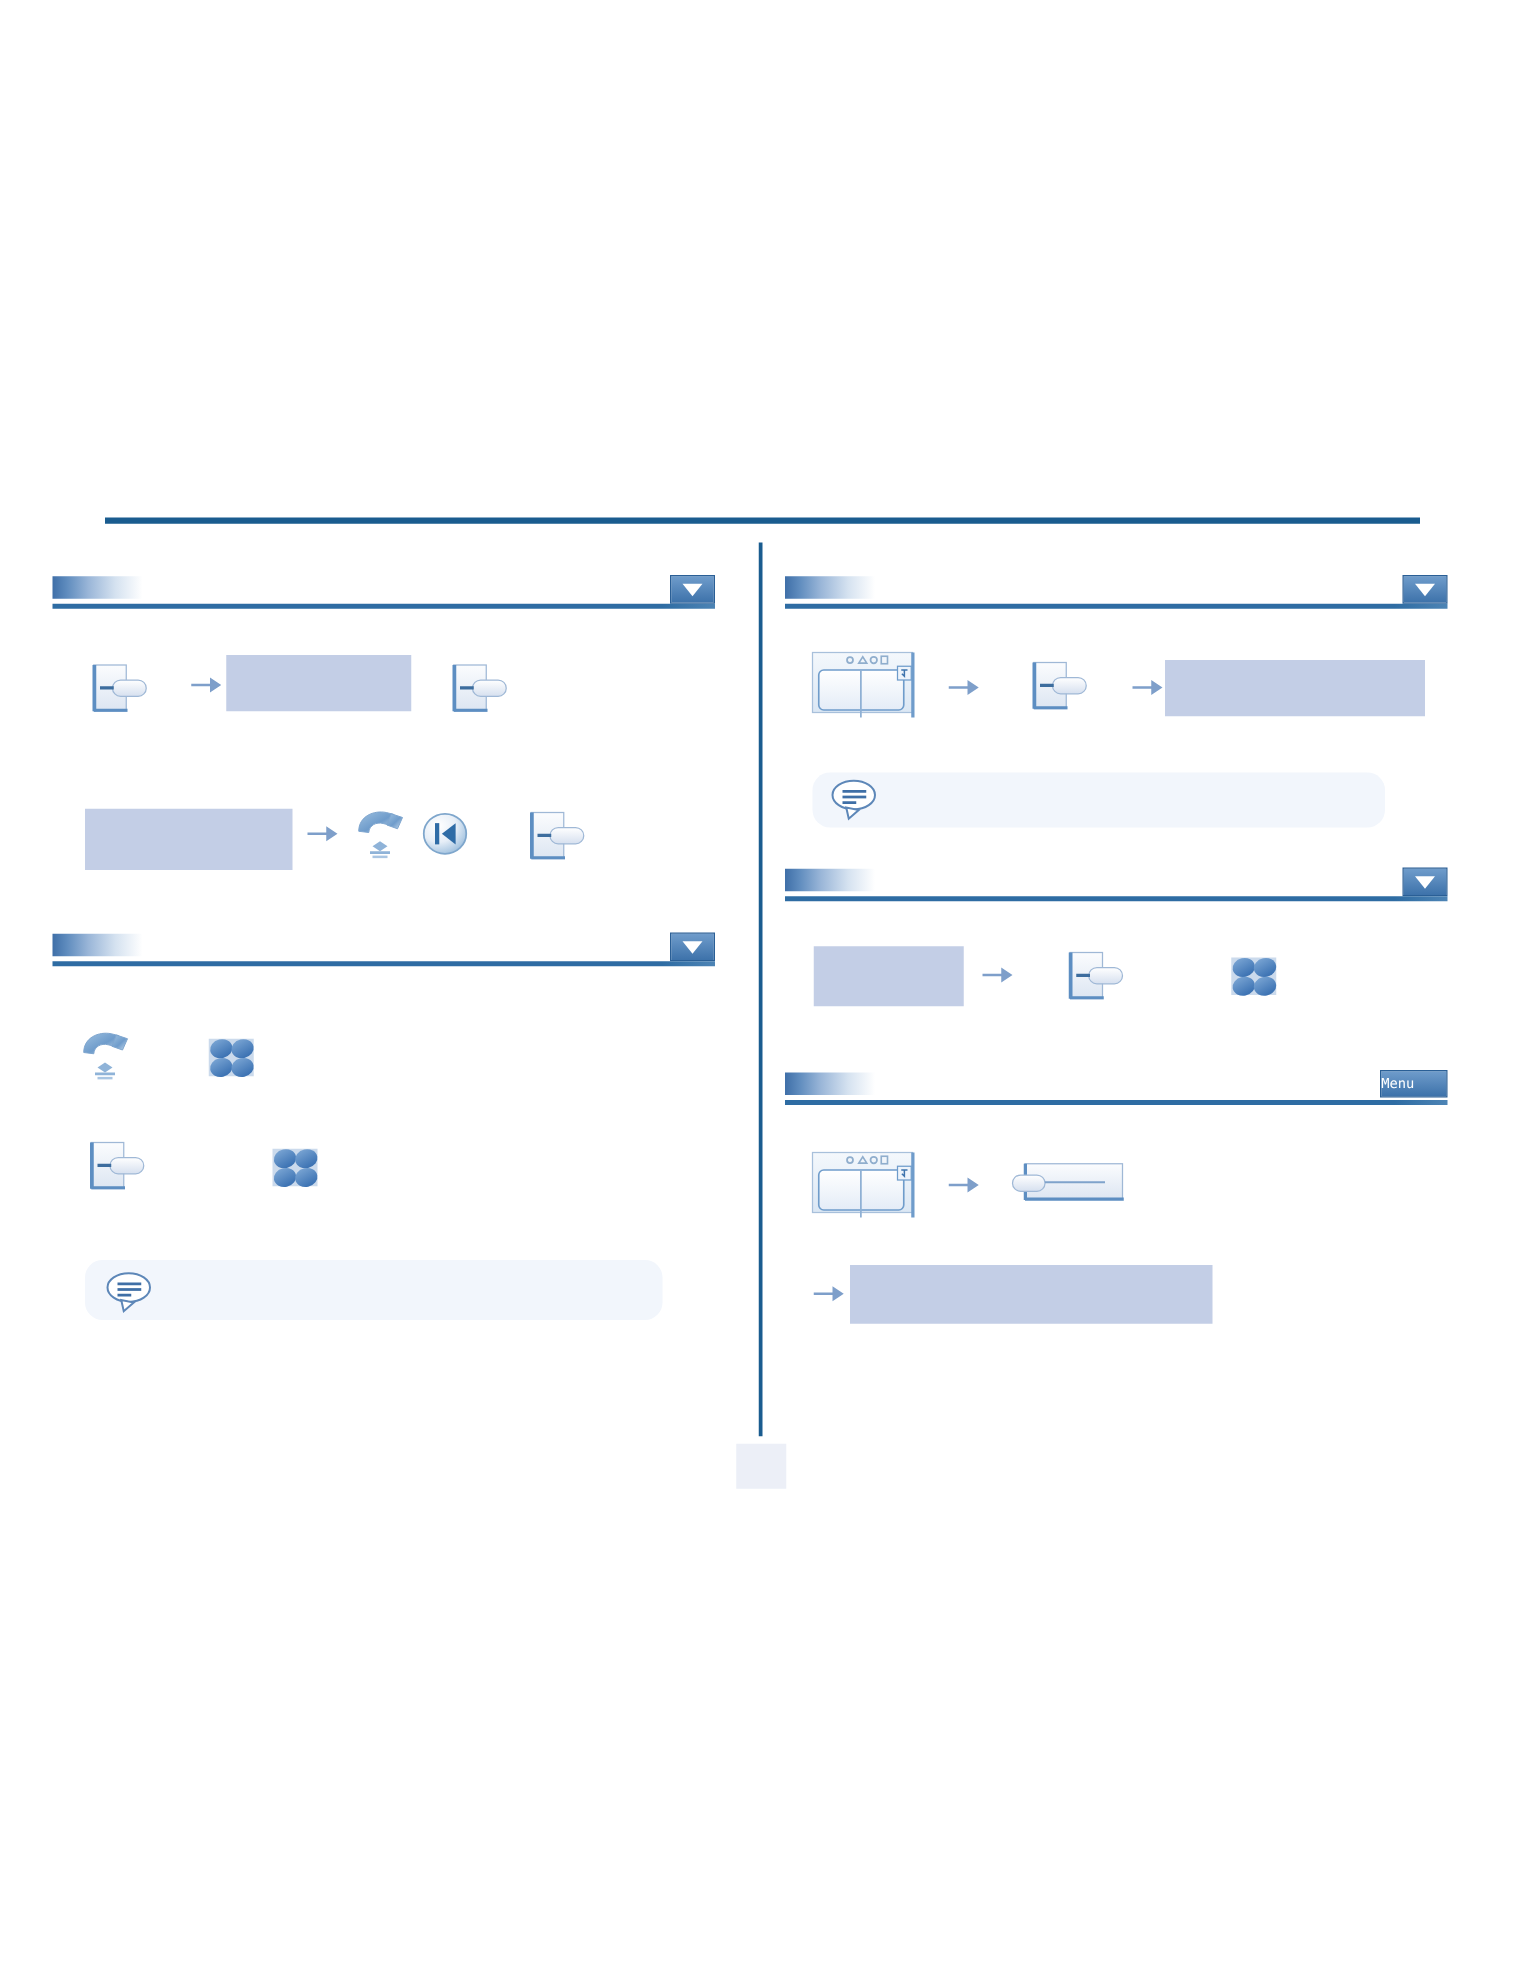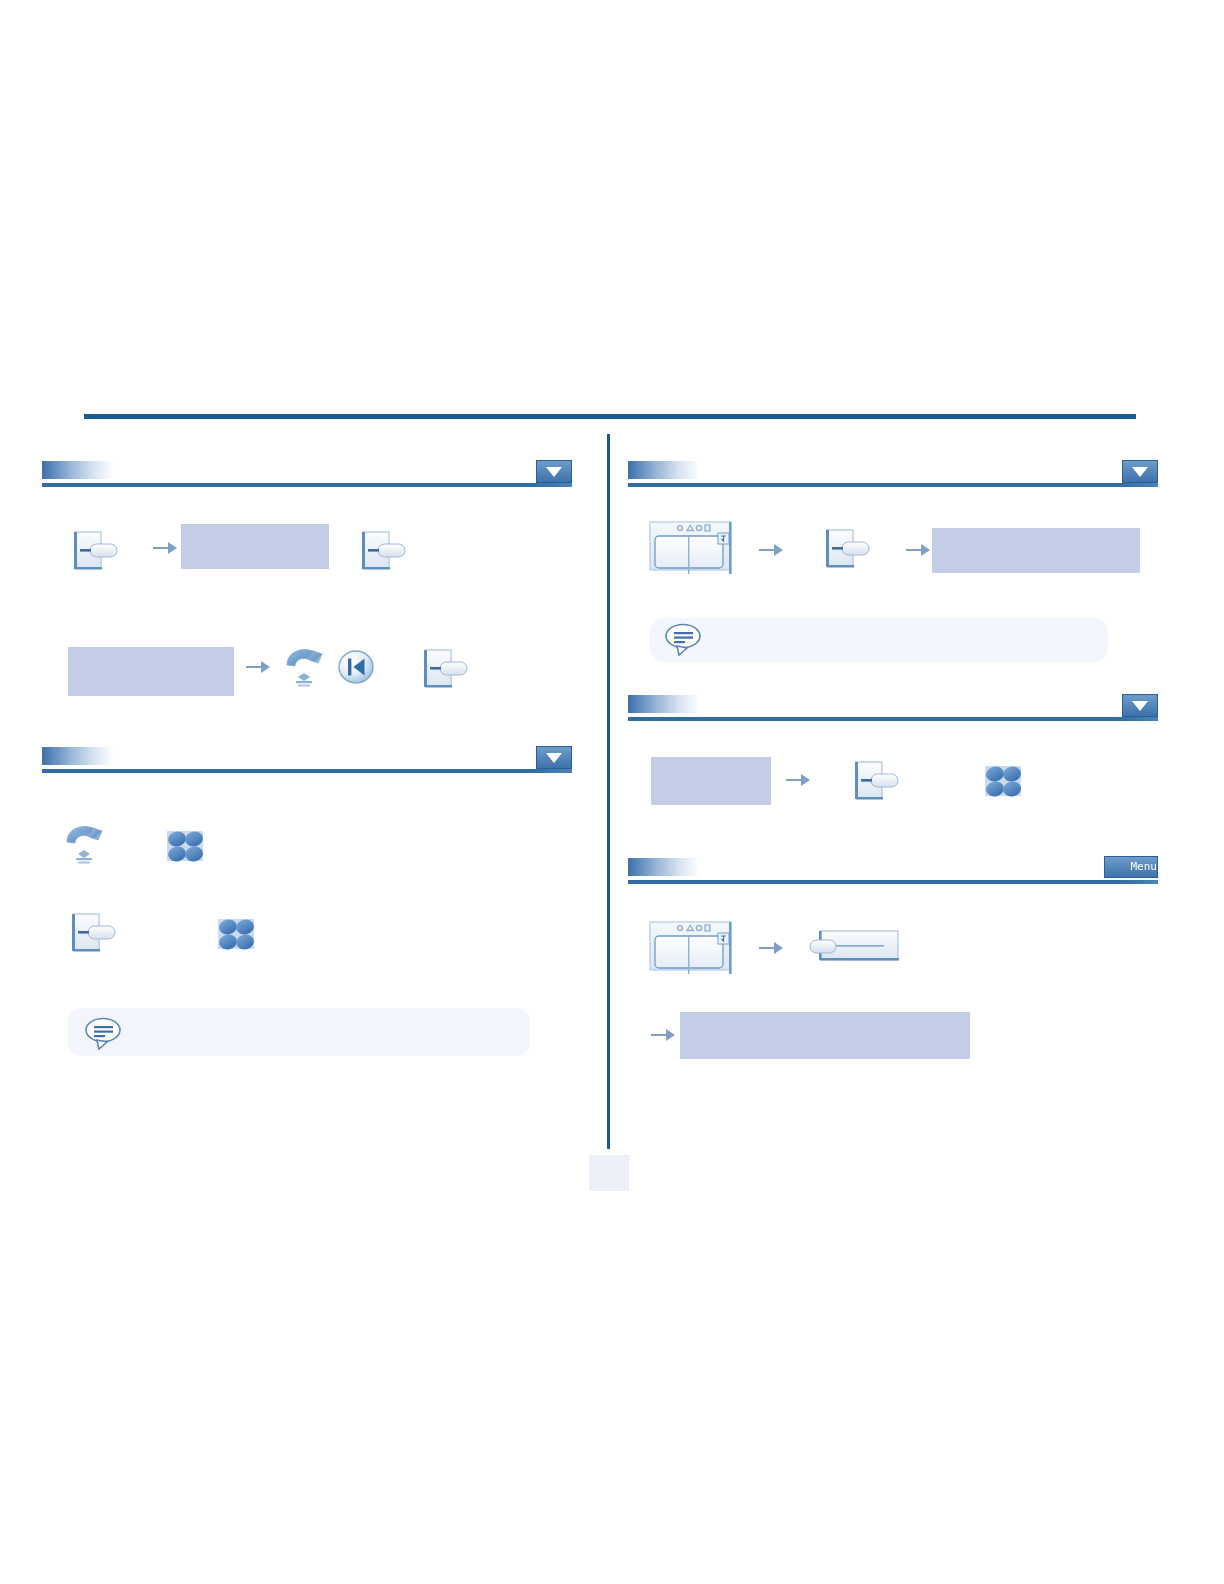--- a/index.html
+++ b/index.html
@@ -54,21 +54,21 @@
   .badge-tri .tri{
     position:absolute;left:50%;top:50%;transform:translate(-50%,-50%);
     width:0;height:0;border-left:8px solid transparent;border-right:8px solid transparent;
     border-top:10px solid #ffffff;
   }
   
   .badge-menu{
     position:absolute;top:-2px;width:52px;height:20px;
     background:linear-gradient(to bottom,#6f9ccb,#3d72aa);
     border:1px solid #2a5f96;
-    color:#ffffff;font-size:11px;line-height:20px;text-align:right;
+    color:#ffffff;font-size:11px;line-height:20px;text-align:left;
     font-family:"DejaVu Sans Mono", monospace;
   }
 
   
   .redact{
     position:absolute;background:#c3cee6;
   }
 
   
   .note-box{

